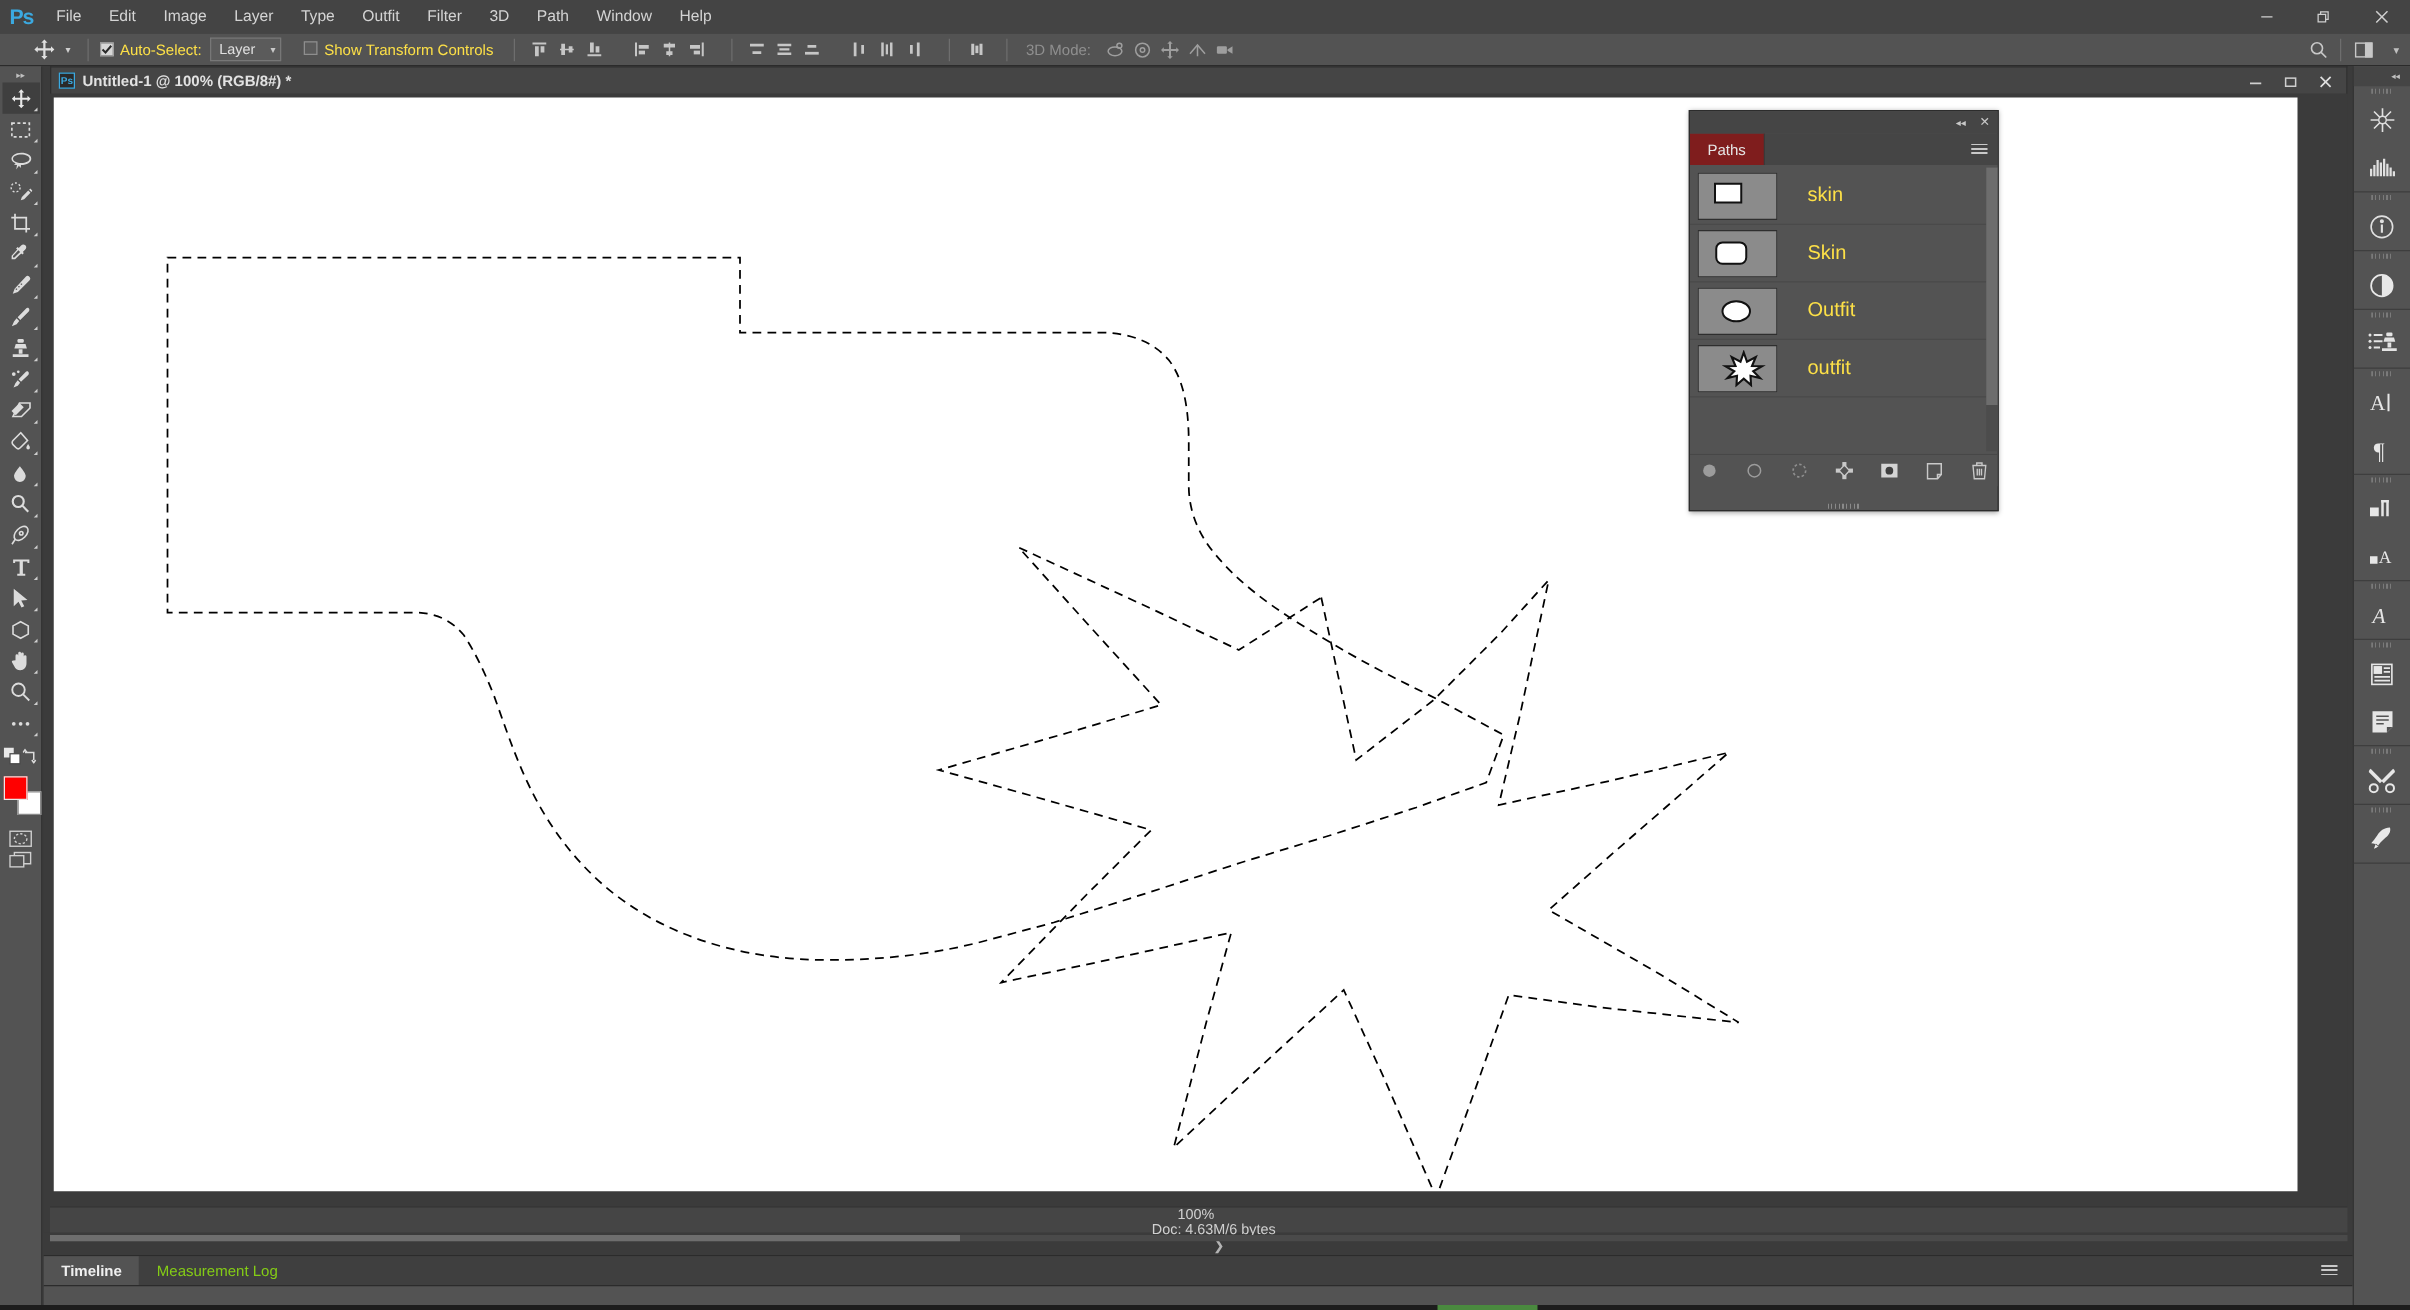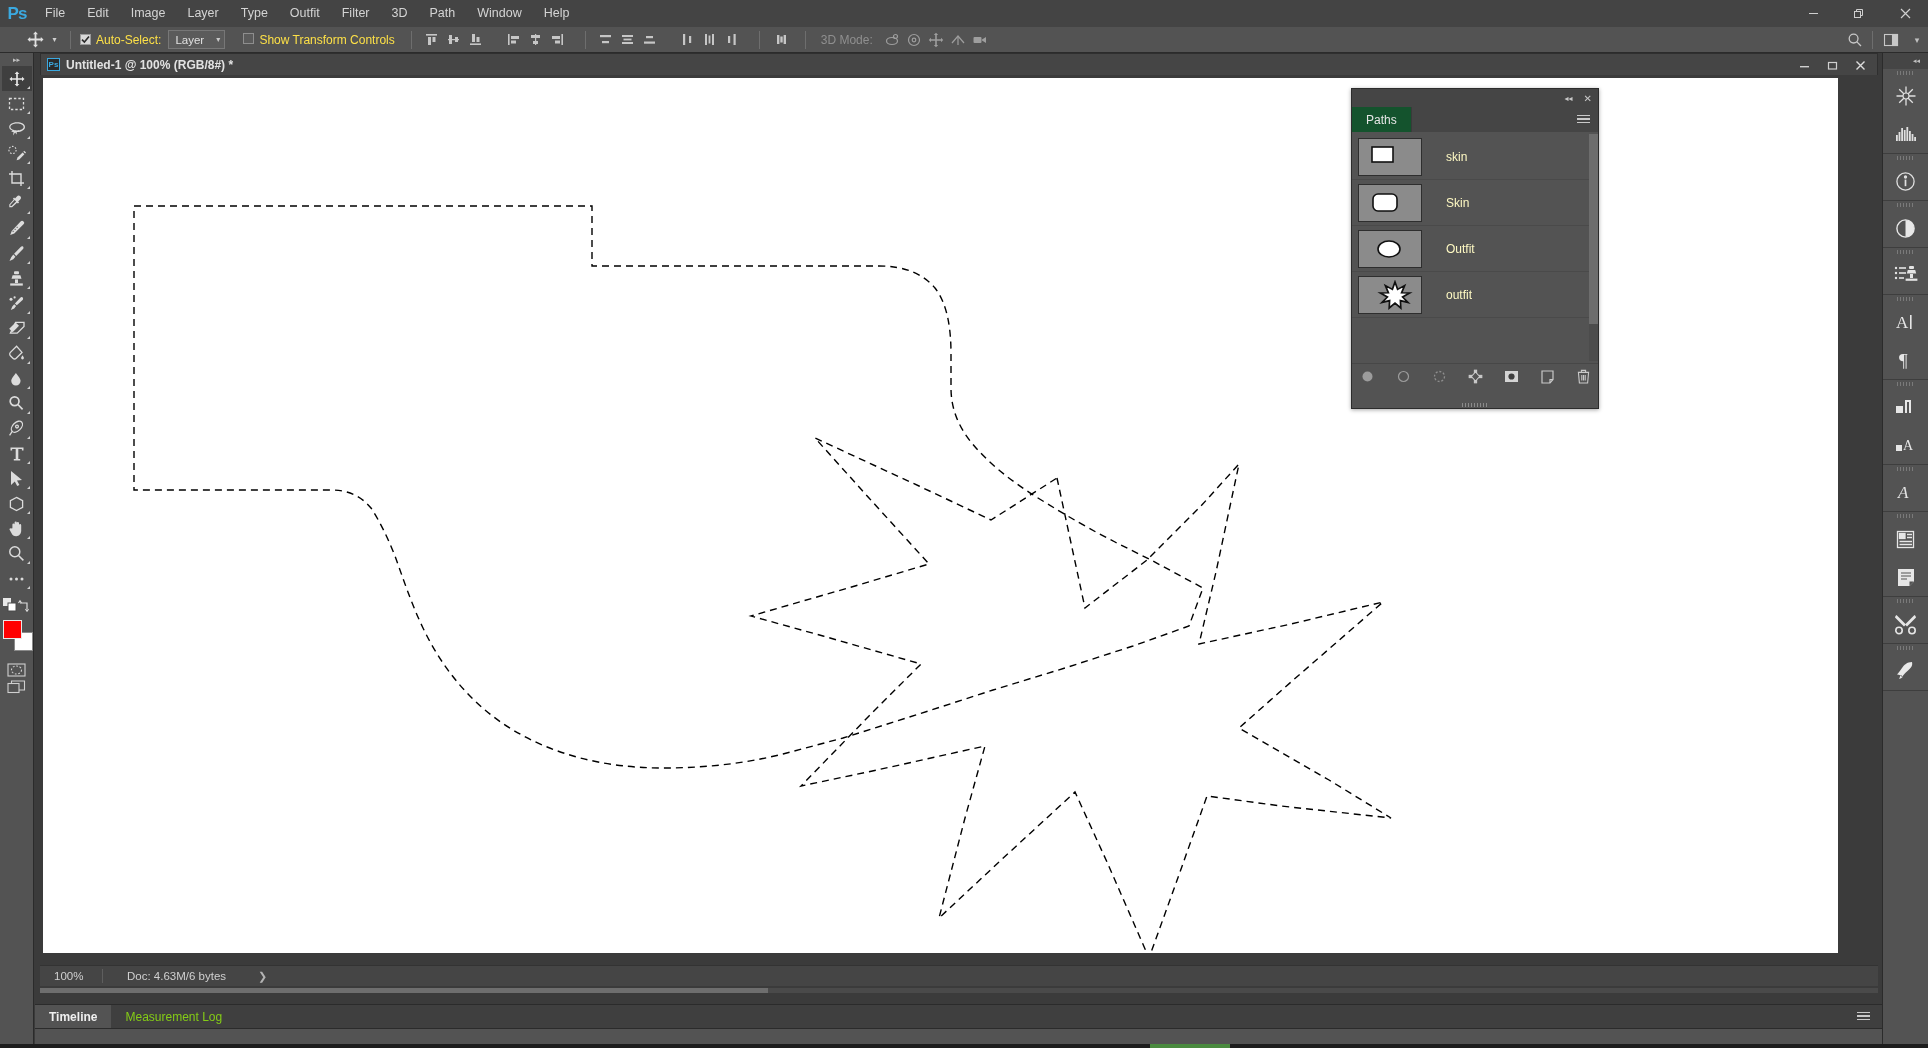--- a/index.html
+++ b/index.html
@@ -104,21 +104,21 @@
   }
   .canvas-white{
     position:absolute; left:3px; top:3px; width:1795px; height:875px;
     background:#ffffff;
   }
   .canvas-white svg{ display:block; }
 
   .statusbar{
     position:absolute; left:5px; top:912px; width:1838px; height:21px;
     background:#454545; display:flex; align-items:center;
-    font-size:11.5px; color:#d0d0d0; border-top:1px solid #333;
+    font-size:11.5px; color:#d0d0d0; border-top:1px solid #333;flex-direction:column;
   }
   .sb-zoom{ width:62px; padding-left:14px; }
   .sb-sep{ width:1px; height:14px; background:#5e5e5e; }
   .sb-doc{ padding-left:24px; }
   .sb-arrow{ padding-left:32px; font-size:11px; color:#b4b4b4; }
   .hscroll{
     position:absolute; left:5px; top:933px; width:1838px; height:9px;
   }
   .hscroll .thumb{ position:absolute; left:0; top:2px; height:5px; width:728px; background:#6e6e6e; }
   .hscroll .track{ position:absolute; left:0; top:2px; height:5px; width:1838px; background:#4a4a4a; }
@@ -143,35 +143,35 @@
     box-shadow:0 1px 4px rgba(0,0,0,.35);
   }
   .pp-head{
     height:18px; background:#454545; display:flex; align-items:center; justify-content:flex-end;
     padding-right:6px; gap:11px;
   }
   .pp-head .hbtn{ font-size:8px; color:#c8c8c8; }
   .pp-head .hbtn.x{ font-size:10px; }
   .pp-tabs{ height:25px; background:#454545; display:flex; align-items:flex-end; position:relative; }
   .pp-tab{
-    height:25px; padding:0 14px; background:#14532d; display:flex; align-items:center;
+    height:25px; padding:0 14px; background:#7f1d1d; display:flex; align-items:center;
     font-size:12px; color:#e6e6e6; border-right:1px solid #3a3a3a;
   }
   .pp-menu{ position:absolute; right:8px; top:8px; width:13px; height:9px;
      background:repeating-linear-gradient(180deg,#c9c9c9 0 1.4px,transparent 1.4px 3.4px); }
   .pp-list{ position:relative; height:231px; background:#535353; padding-top:2px; }
   .pp-row{
     height:46px; display:flex; align-items:center; padding-left:6px;
     border-bottom:1px solid #4a4a4a;
   }
   .pp-thumb{
     width:64px; height:38px; background:#8b8b8b; border:1px solid #2e2e2e;
     display:flex; align-items:center; justify-content:center; position:relative;
   }
-  .pp-name{ margin-left:24px; font-size:12px; color:#fef9c3; }
+  .pp-name{ margin-left:24px; font-size:16px; color:#fde047; }
   .pp-name.italic{ font-style:italic; }
   .pp-scroll{ position:absolute; right:0; top:2px; width:9px; height:227px; background:#4c4c4c; }
   .pp-scroll i{ position:absolute; left:0; top:0; width:9px; height:190px; background:#6d6d6d; }
   .pp-foot{
     height:26px; background:#535353; border-top:1px solid #474747;
     display:flex; align-items:center; justify-content:center; gap:16px;
   }
   .pp-fbtn{ width:20px; height:20px; display:flex; align-items:center; justify-content:center; }
   .pp-grip{ position:absolute; left:50%; transform:translateX(-50%); bottom:1px; width:26px; height:4px;
      background:repeating-linear-gradient(90deg,#8a8a8a 0 1px,transparent 1px 3px); }

